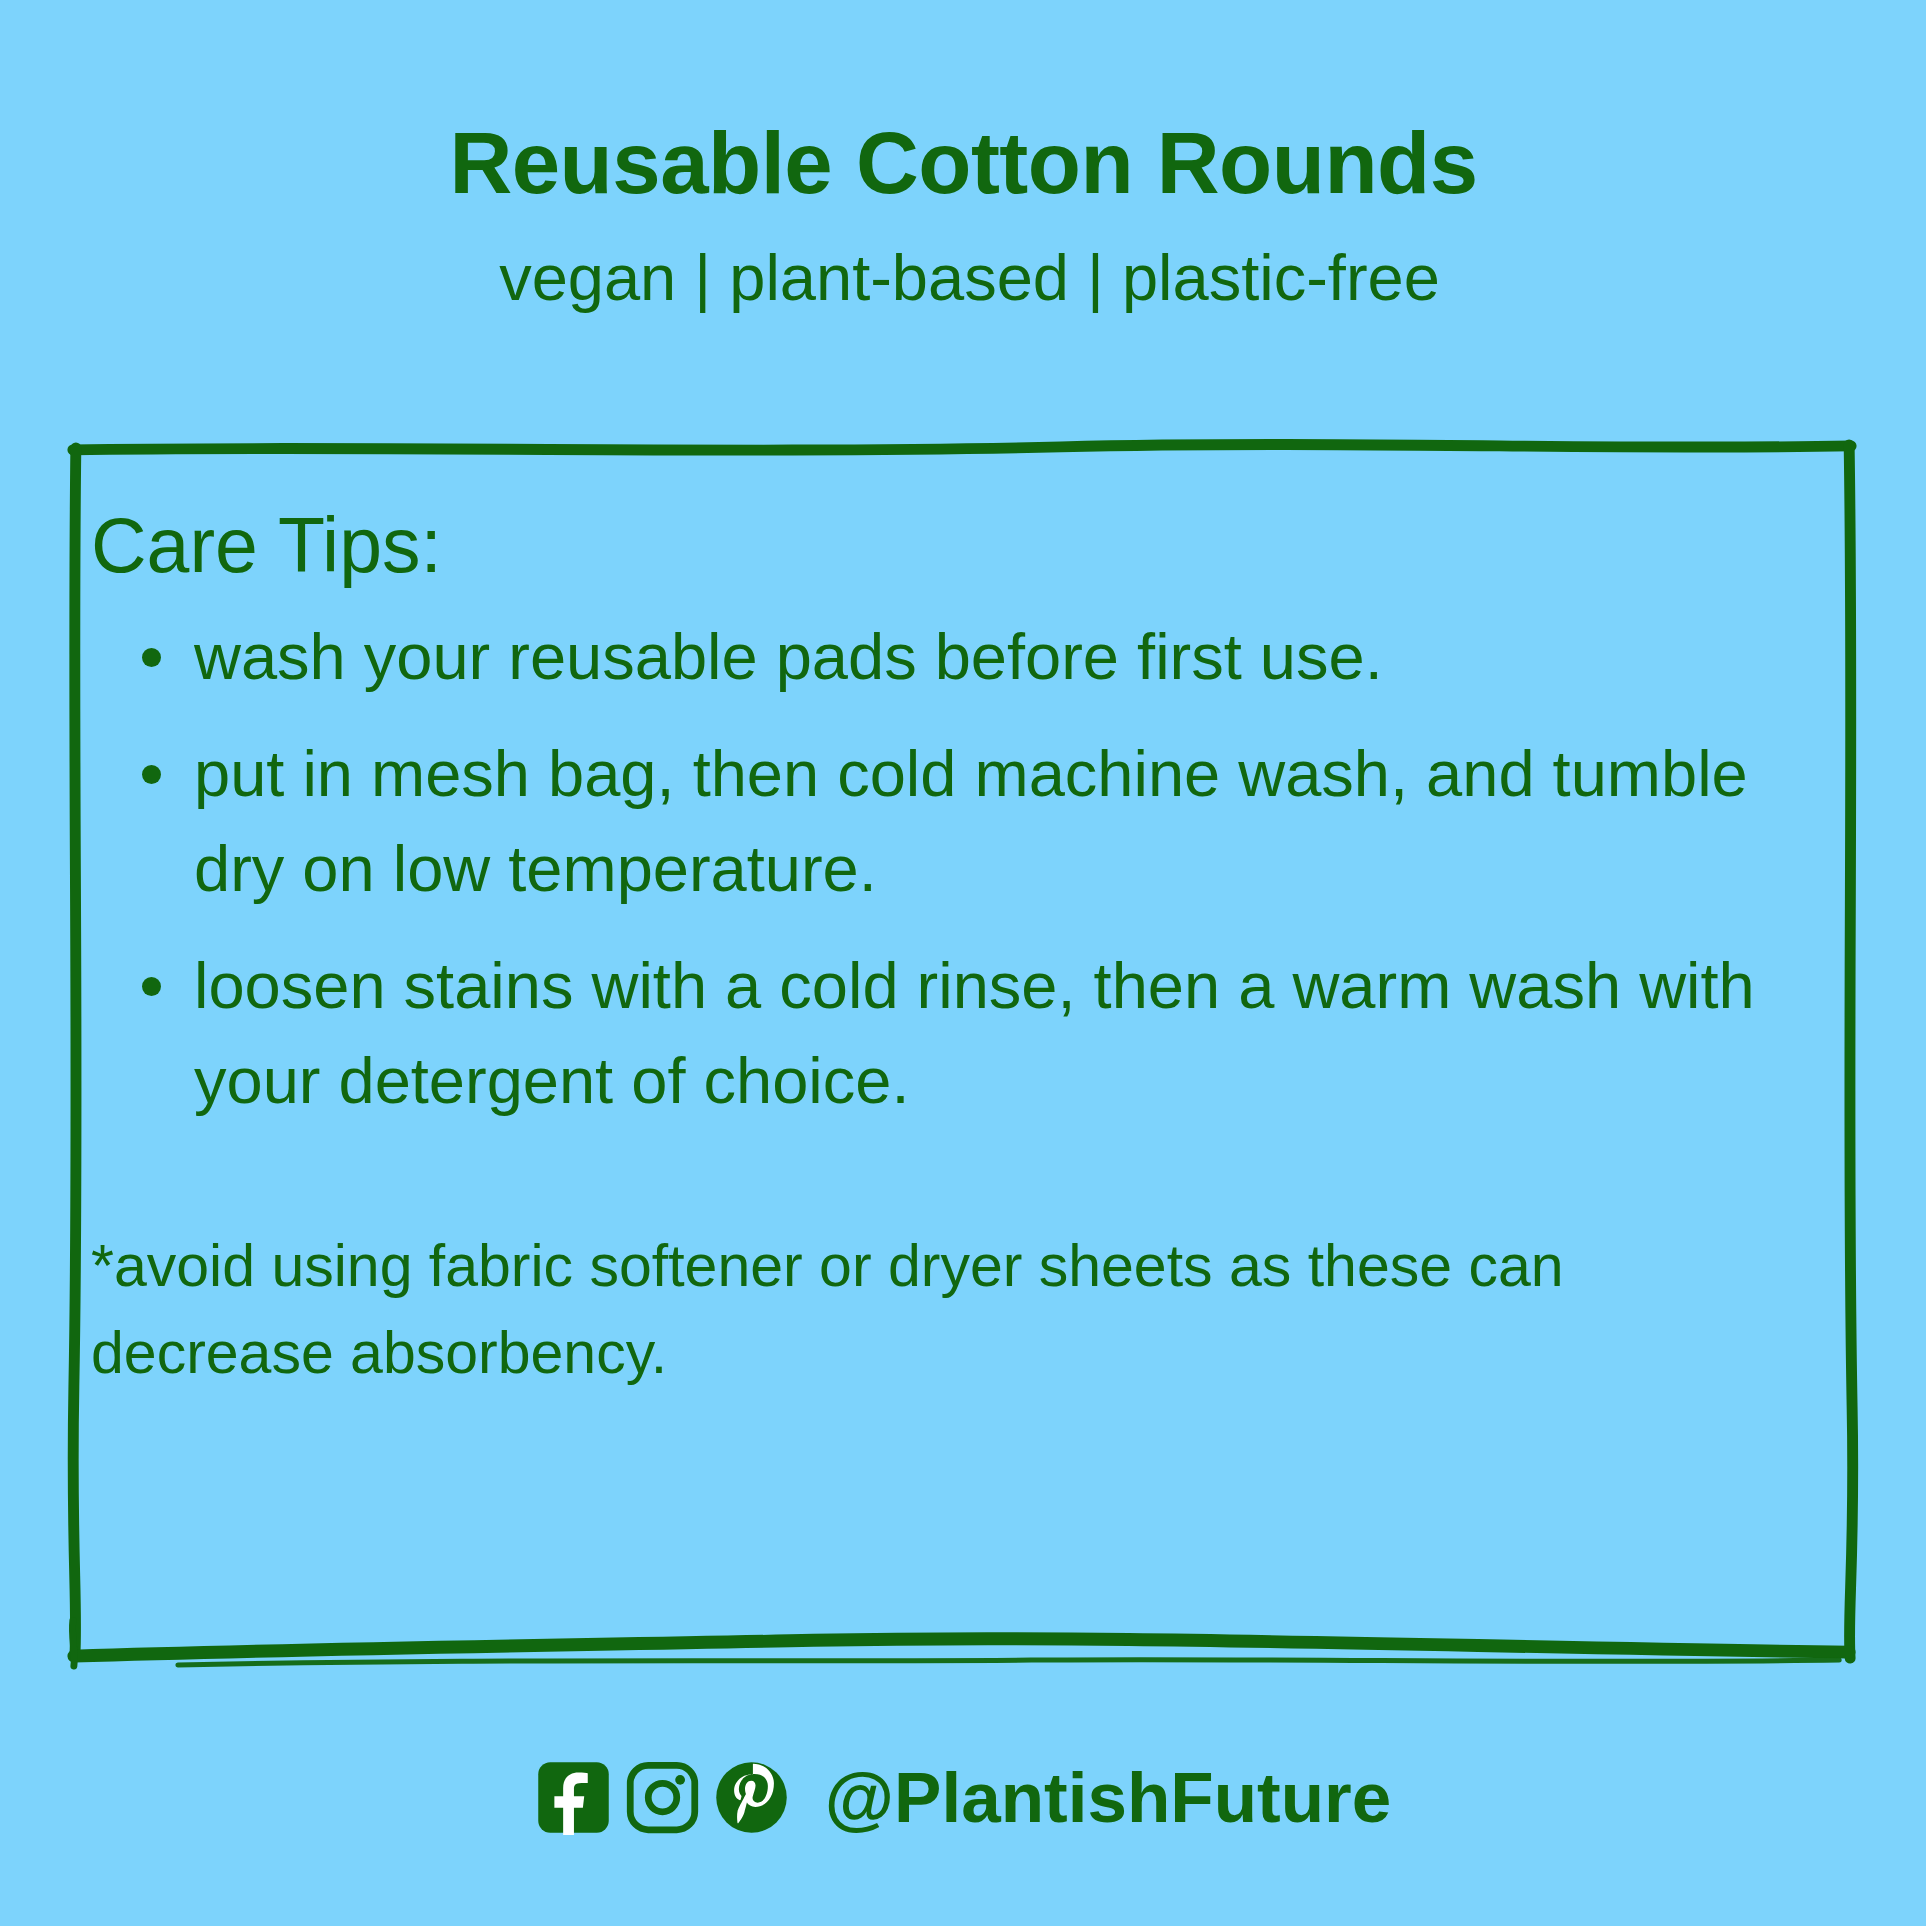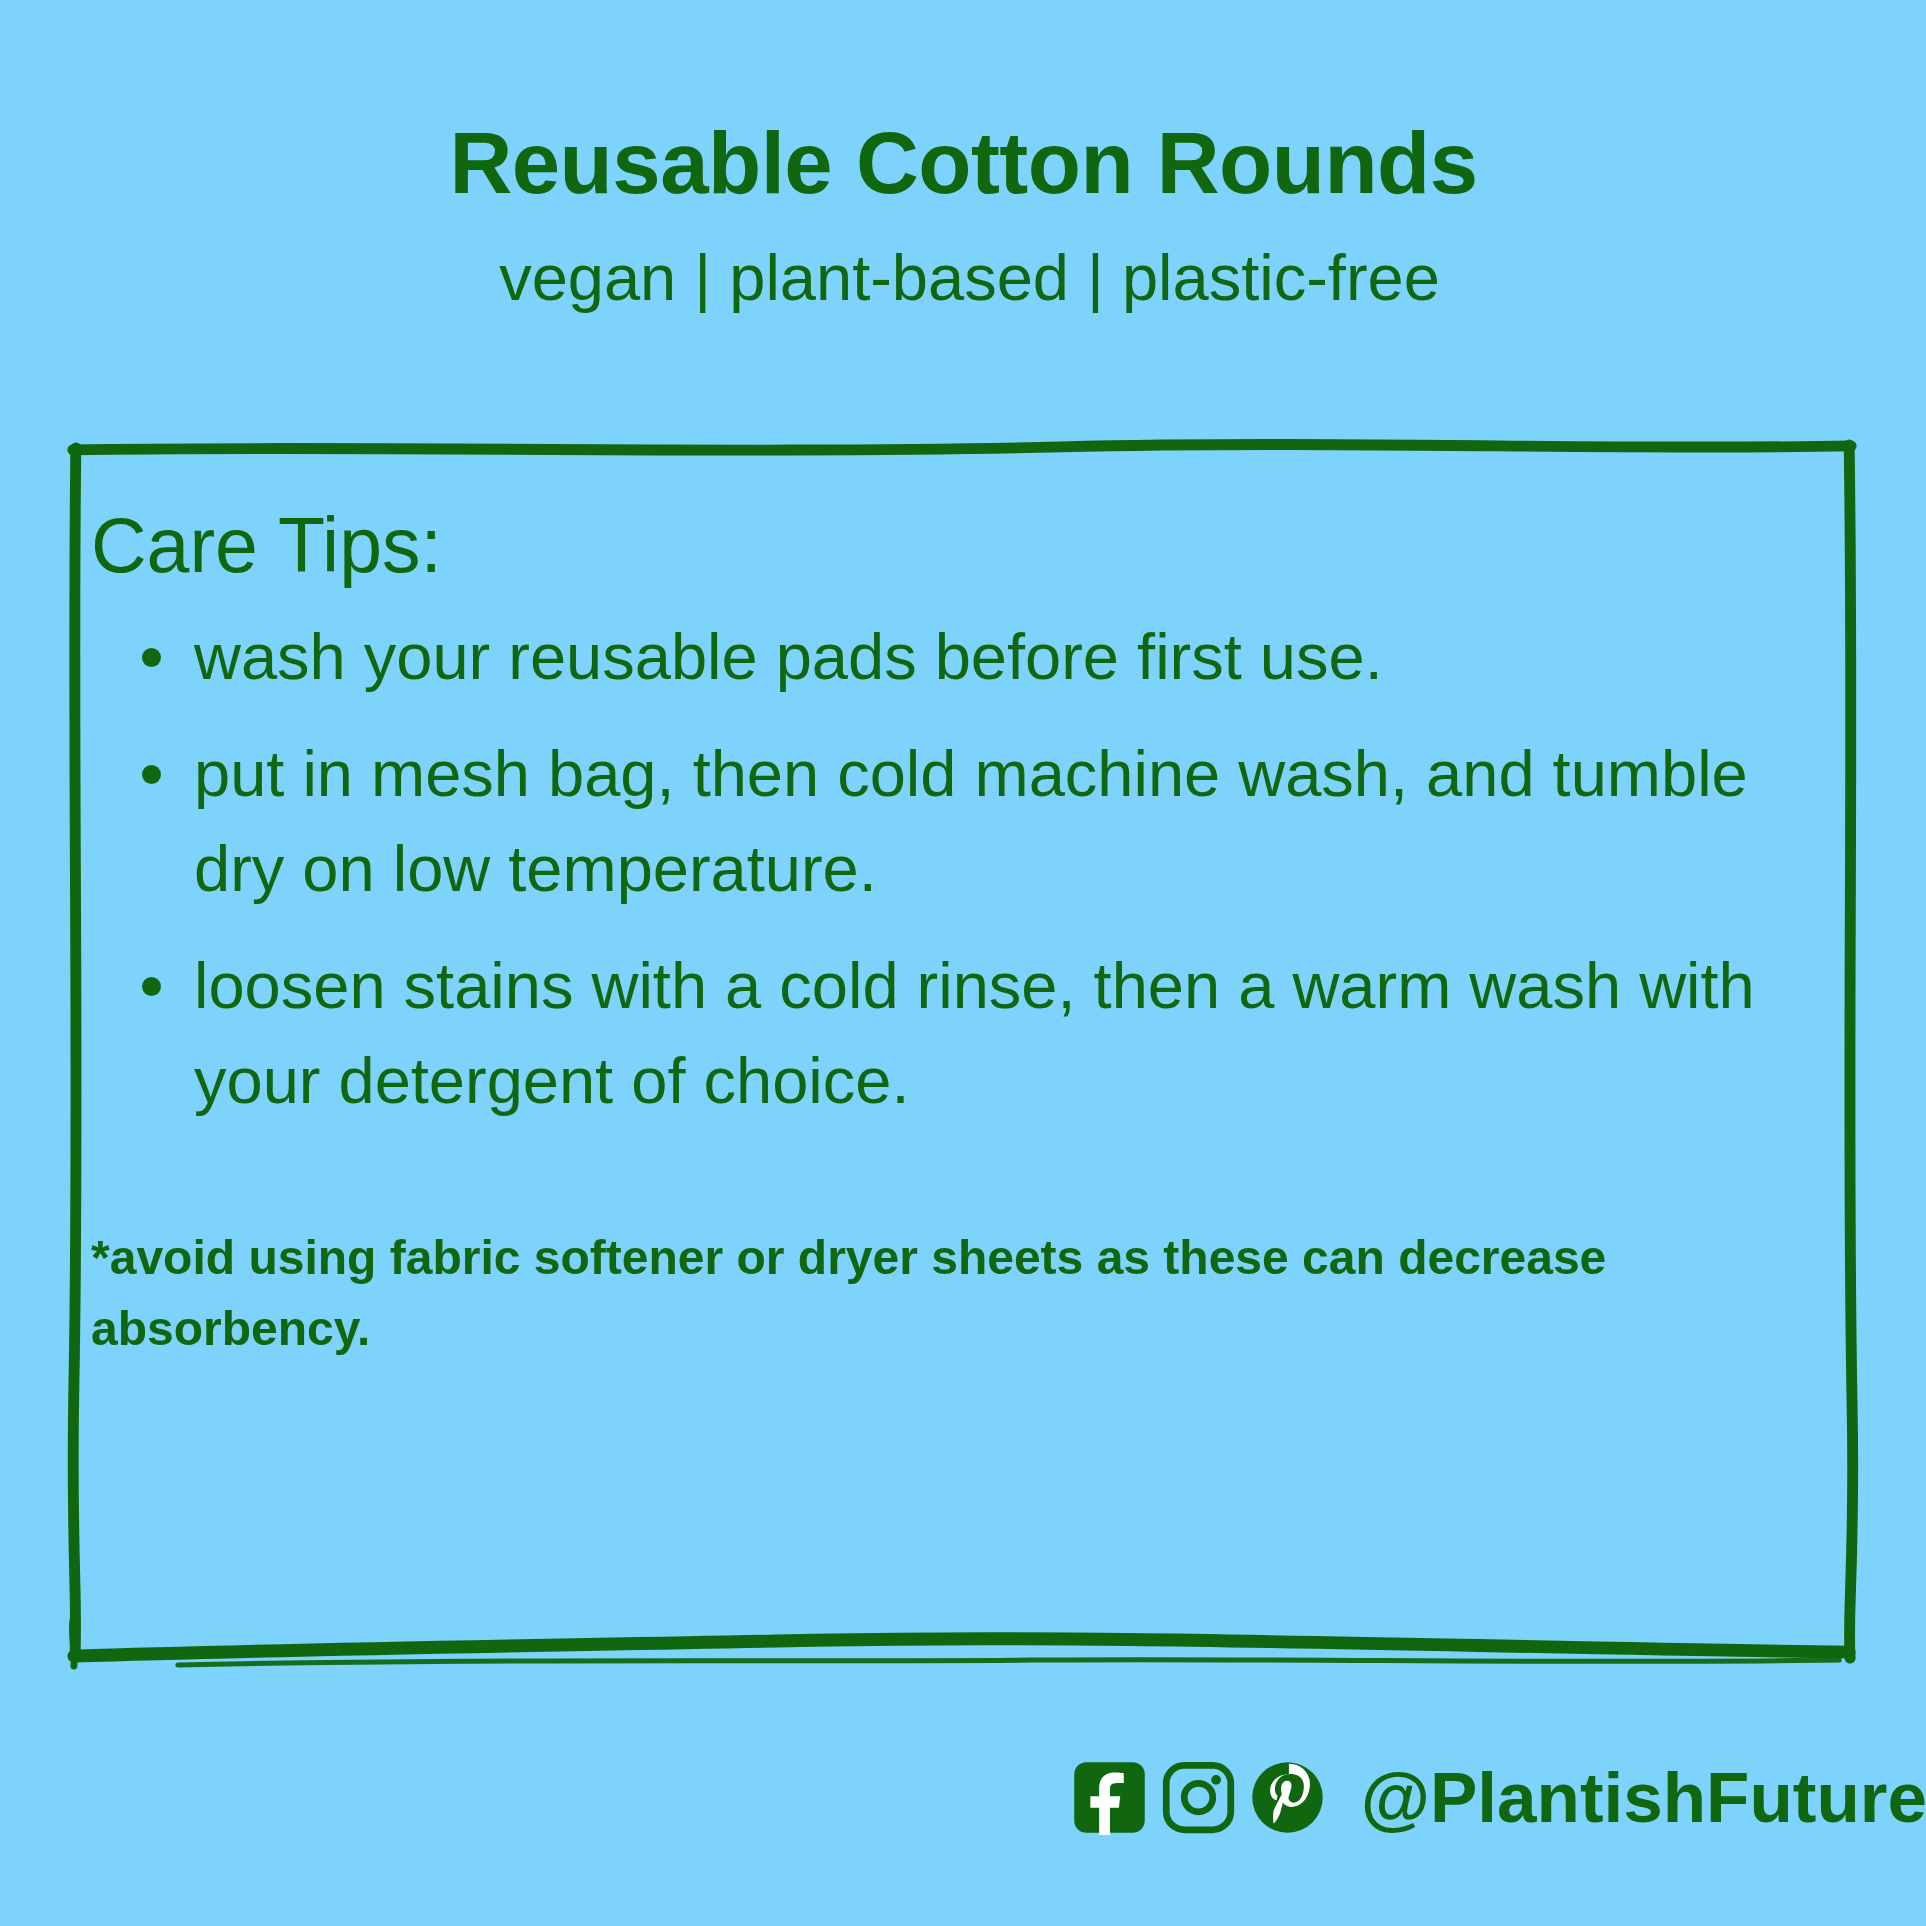--- a/index.html
+++ b/index.html
@@ -105,37 +105,37 @@
     left: 51px;
     top: 38px;
     width: 19px;
     height: 19px;
     border-radius: 50%;
     background: #11670f;
   }
 
   .note {
     font-family: "Liberation Sans Narrow", "Liberation Sans", sans-serif;
-    font-weight: bold;
-    font-size: 48px;
+    font-weight: normal;
+    font-size: 59px;
     line-height: 1.46;
     color: #11670f;
     margin: 95px 0 0 0;
     max-width: 1683px;
   }
 
   
   .footer {
     position: absolute;
     left: 0;
     top: 1760px;
     width: 1927px;
     display: flex;
     align-items: center;
-    justify-content: flex-end;
+    justify-content: center;
     gap: 14px;
   }
   .social-icon {
     width: 75px;
     height: 75px;
     display: block;
     flex: 0 0 auto;
   }
   .handle {
     font-family: "Liberation Sans Narrow", "Liberation Sans", sans-serif;

